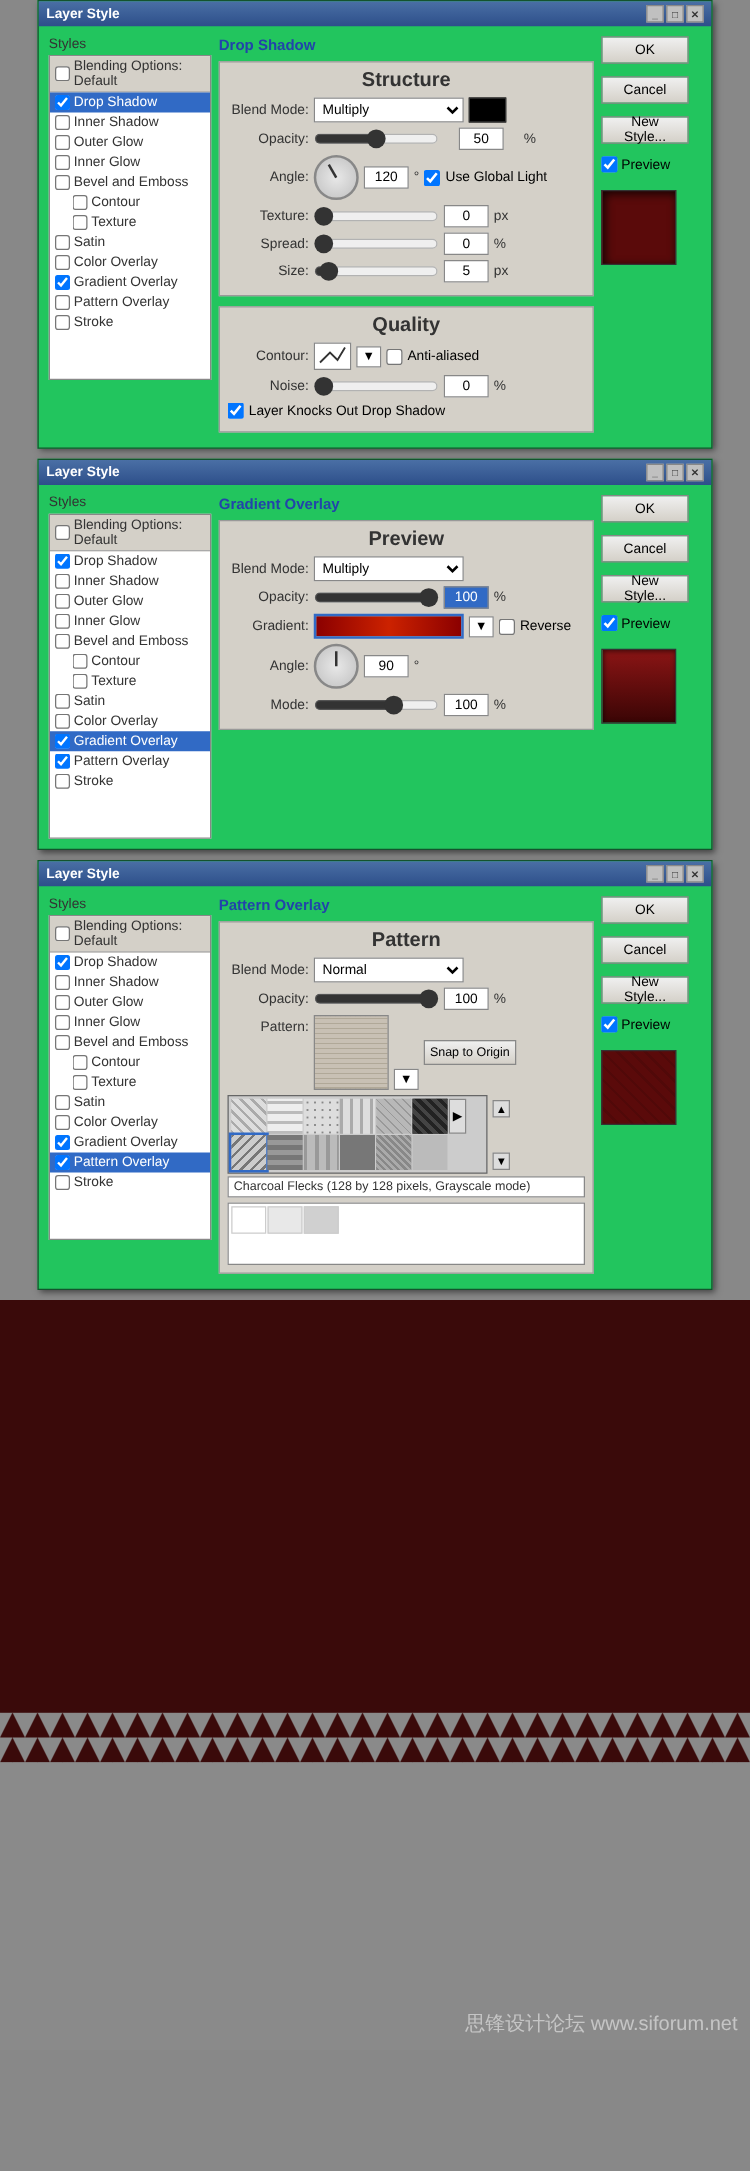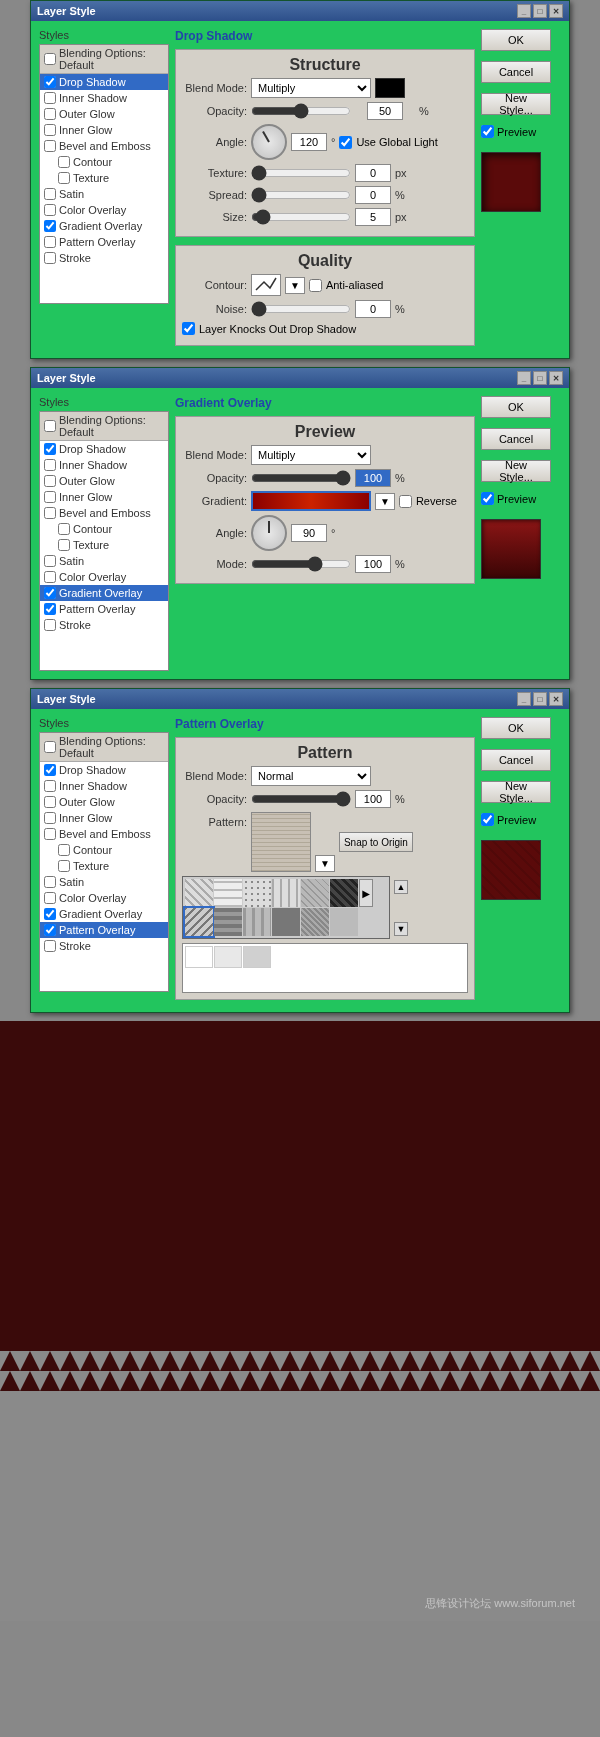--- a/index.html
+++ b/index.html
@@ -348,22 +348,22 @@
       position: absolute;
       top: 330px;
       left: 0;
       right: 0;
       height: 40px;
     }
 
     .watermark {
       position: absolute;
       bottom: 10px;
-      right: 25px;
-      font-size: 11px;
+      right: 10px;
+      font-size: 16px;
       color: rgba(255,255,255,0.5);
     }
 
     .snap-to-origin-btn {
       height: 20px;
       font-size: 10px;
       border: 1px solid #888;
       background: linear-gradient(to bottom, #f0f0f0, #d4d0c8);
       cursor: pointer;
       padding: 0 4px;
@@ -785,20 +785,21 @@
               <div class="pattern-thumb" style="background: #aaa; background-image: repeating-linear-gradient(90deg, #999 0,#999 3px, #bbb 3px, #bbb 9px);"></div>
               <div class="pattern-thumb" style="background: #777;"></div>
               <div class="pattern-thumb" style="background: #999; background-image: repeating-linear-gradient(45deg, #888 0,#888 2px, #aaa 2px, #aaa 4px);"></div>
               <div class="pattern-thumb" style="background: #bbb;"></div>
             </div>
             <div style="display:flex; flex-direction:column; margin-left:2px;">
               <div style="width:14px; height:14px; border:1px solid #888; background:#ddd; display:flex; align-items:center; justify-content:center; font-size:9px; cursor:pointer;">▲</div>
               <div style="width:14px; height:14px; border:1px solid #888; background:#ddd; display:flex; align-items:center; justify-content:center; font-size:9px; cursor:pointer; margin-top:28px;">▼</div>
             </div>
           </div>
+          <div class="pattern-name-box">Charcoal Flecks (128 by 128 pixels, Grayscale mode)</div>
 
           <div style="margin-top:4px; border:1px solid #888; background:white; height:50px; overflow:hidden;">
             <div style="display:grid; grid-template-columns: repeat(7, 28px); gap:1px; padding:2px;">
               <div style="width:28px; height:22px; background:white; border:1px solid #ccc;"></div>
               <div style="width:28px; height:22px; background:#e8e8e8; border:1px solid #ccc;"></div>
               <div style="width:28px; height:22px; background:#d0d0d0; border:1px solid #ccc;"></div>
             </div>
           </div>
         </div>
       </div>

